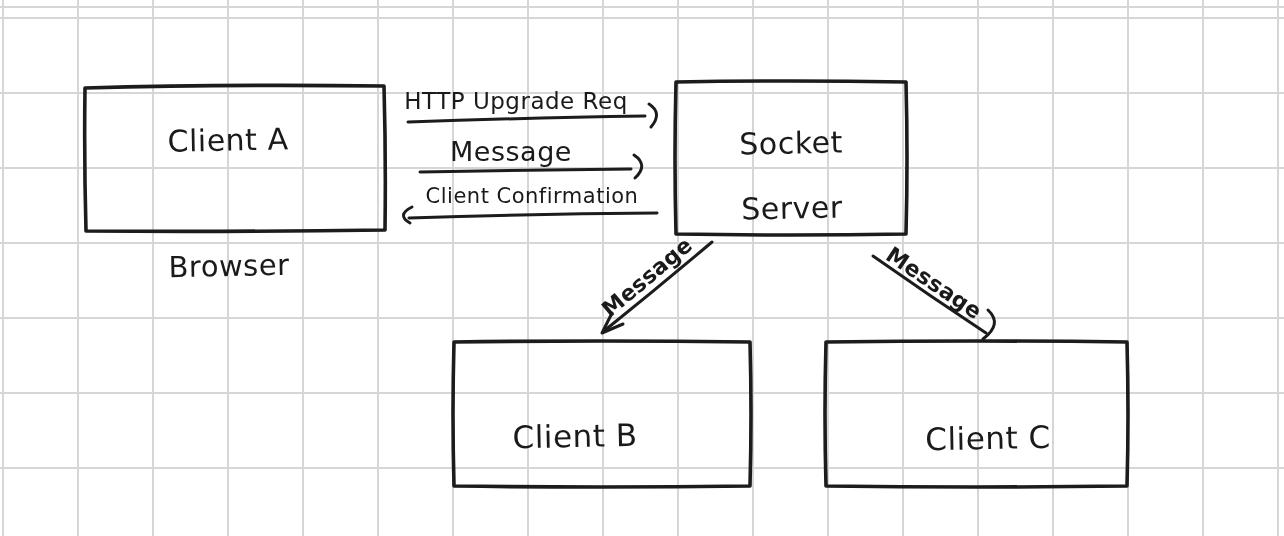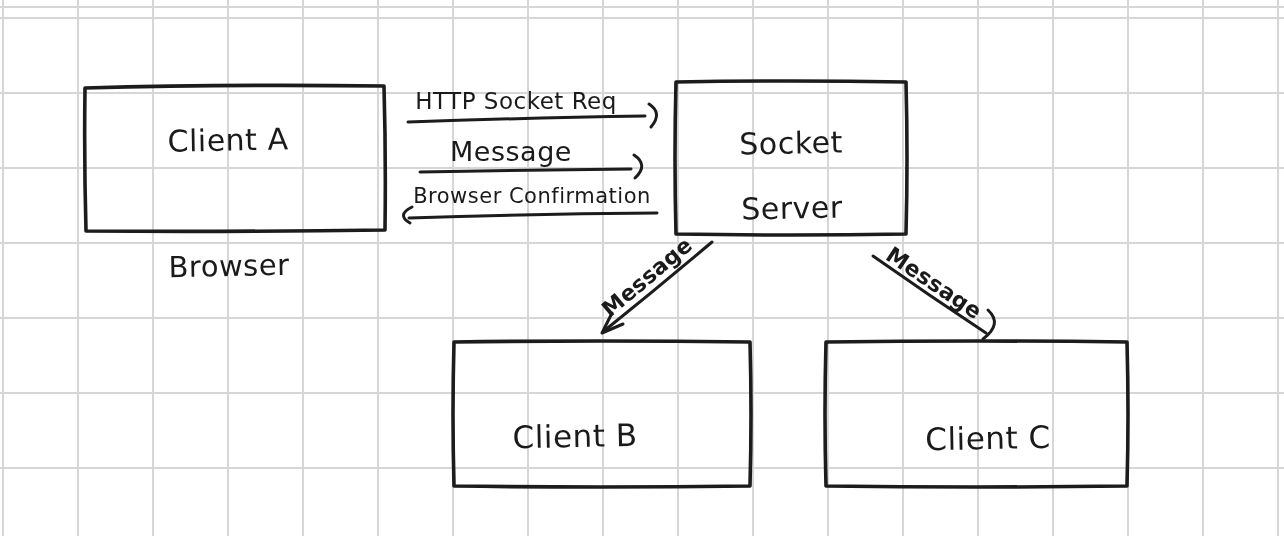--- a/index.html
+++ b/index.html
@@ -66,20 +66,20 @@
 
   <div class="label lbl-node tilt-1" style="left:228px;top:140px;">Client A</div>
   <div class="label lbl-caption tilt-1" style="left:229px;top:266px;">Browser</div>
 
   <div class="label lbl-node tilt-1" style="left:791px;top:143px;">Socket</div>
   <div class="label lbl-node tilt-1" style="left:792px;top:208px;">Server</div>
 
   <div class="label lbl-node-b tilt-1" style="left:575px;top:436px;">Client B</div>
   <div class="label lbl-node-b tilt-1" style="left:988px;top:438px;">Client C</div>
 
-  <div class="label lbl-edge1" style="left:516px;top:101px;">HTTP Socket Req</div>
+  <div class="label lbl-edge1" style="left:516px;top:101px;">HTTP Upgrade Req</div>
   <div class="label lbl-edge2" style="left:511px;top:151px;">Message</div>
-  <div class="label lbl-edge3" style="left:532px;top:196px;">Browser Confirmation</div>
+  <div class="label lbl-edge3" style="left:532px;top:196px;">Client Confirmation</div>
 
   <div class="label lbl-diag rot-left" style="left:647px;top:277px;">Message</div>
   <div class="label lbl-diag rot-right" style="left:934px;top:283px;">Message</div>
 
 </div>
 
 </body></html>

